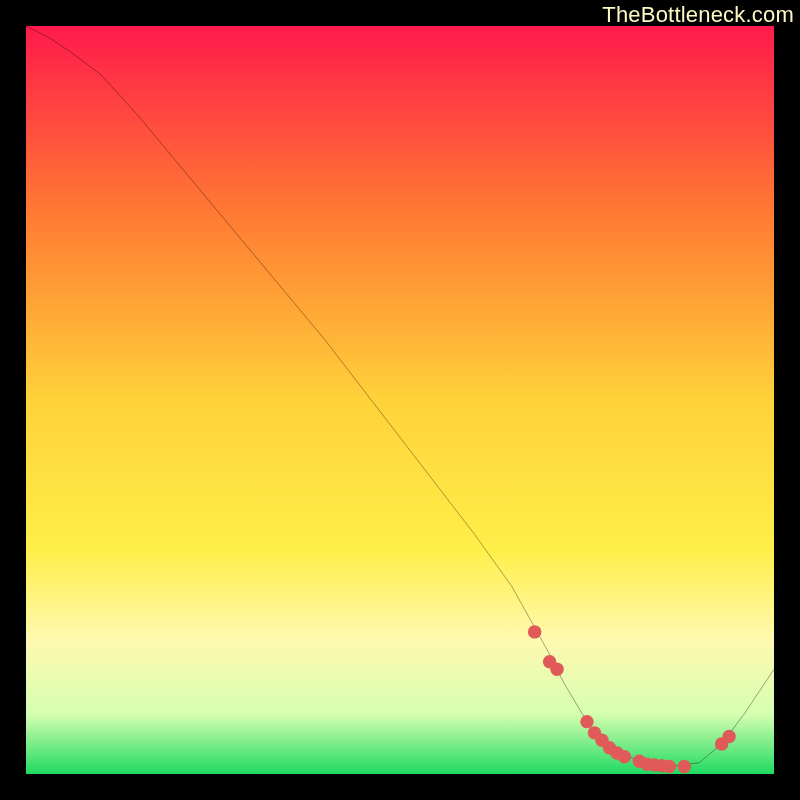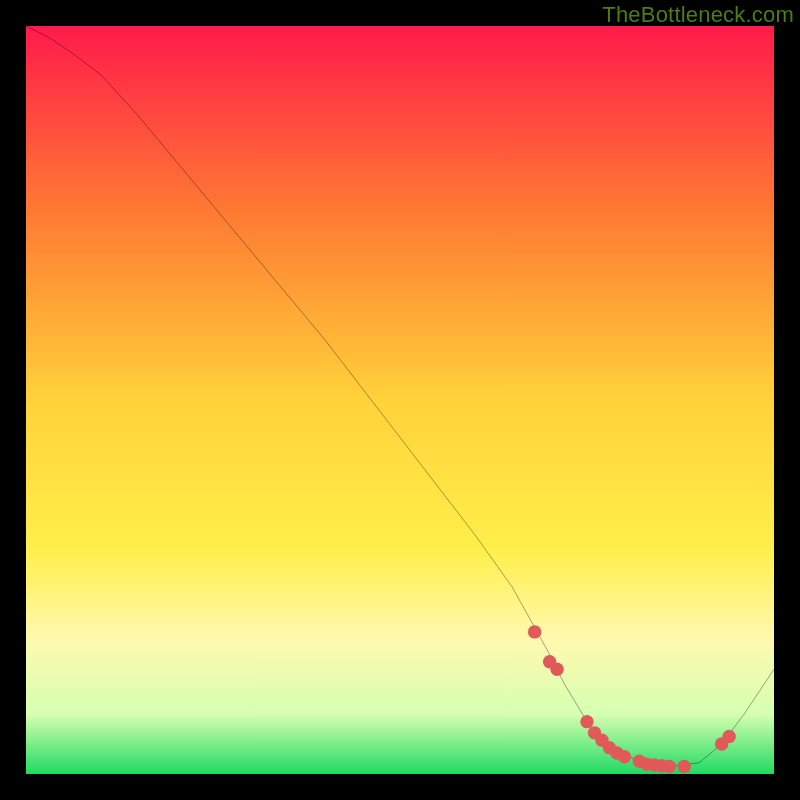--- a/index.html
+++ b/index.html
@@ -23,21 +23,21 @@
     position: absolute;
     left: 26px;
     top: 26px;
     width: 748px;
     height: 748px;
   }
   .watermark {
     position: absolute;
     top: 2px;
     right: 6px;
-    color: #4d7c0f;
+    color: #fef9c3;
     font-size: 22px;
     font-weight: 400;
     letter-spacing: 0.2px;
     user-select: none;
   }
   svg { display: block; }
 </style>
 </head>
 <body>
 

